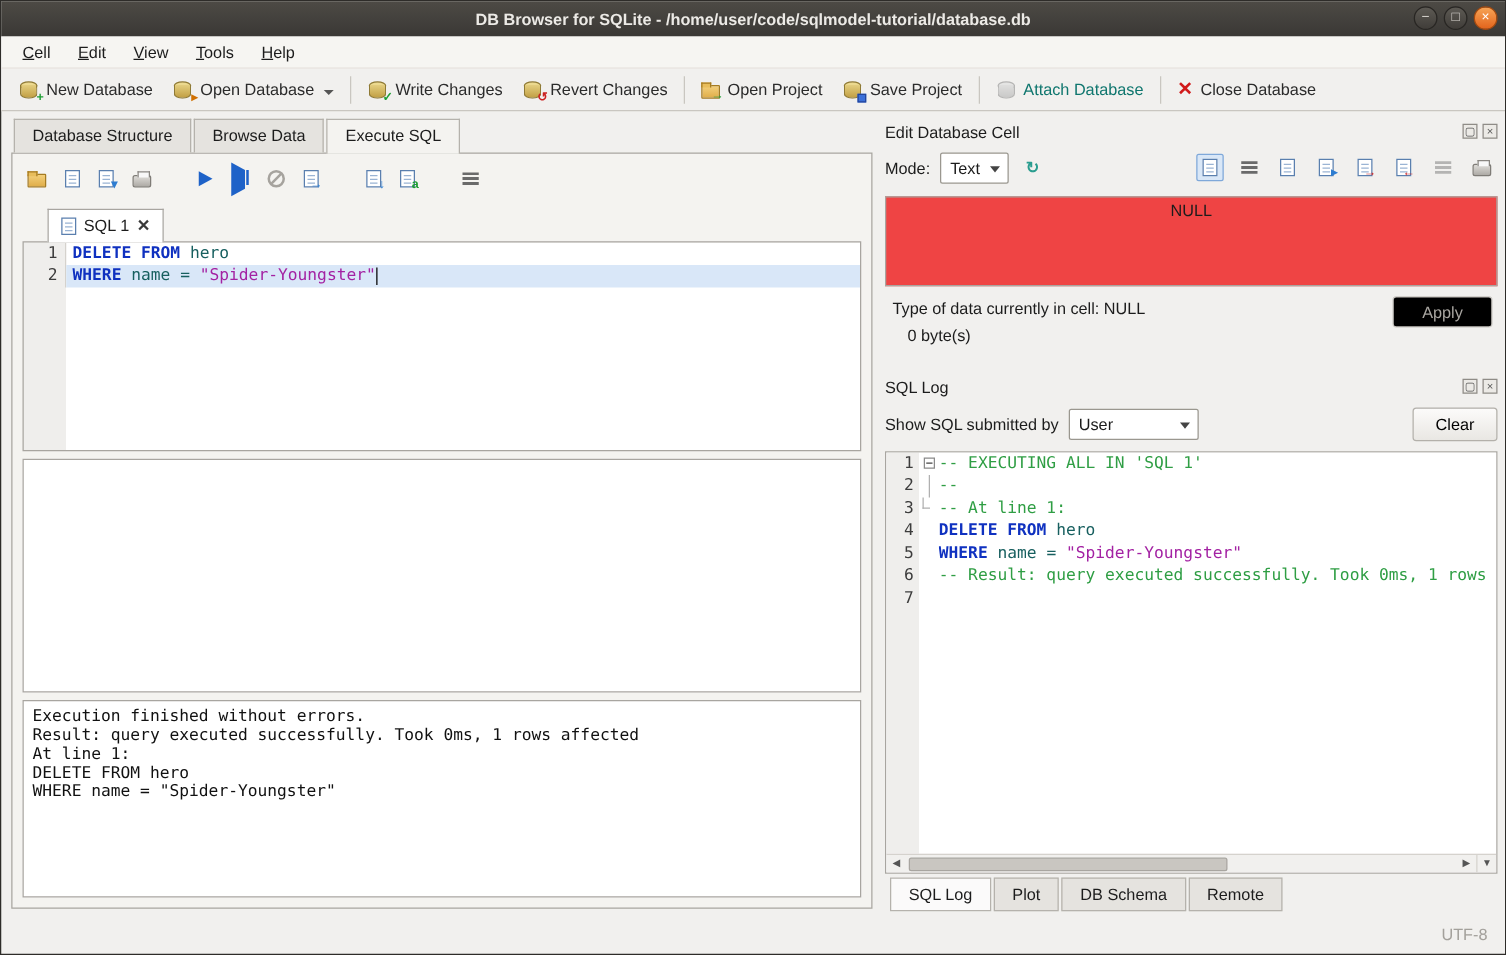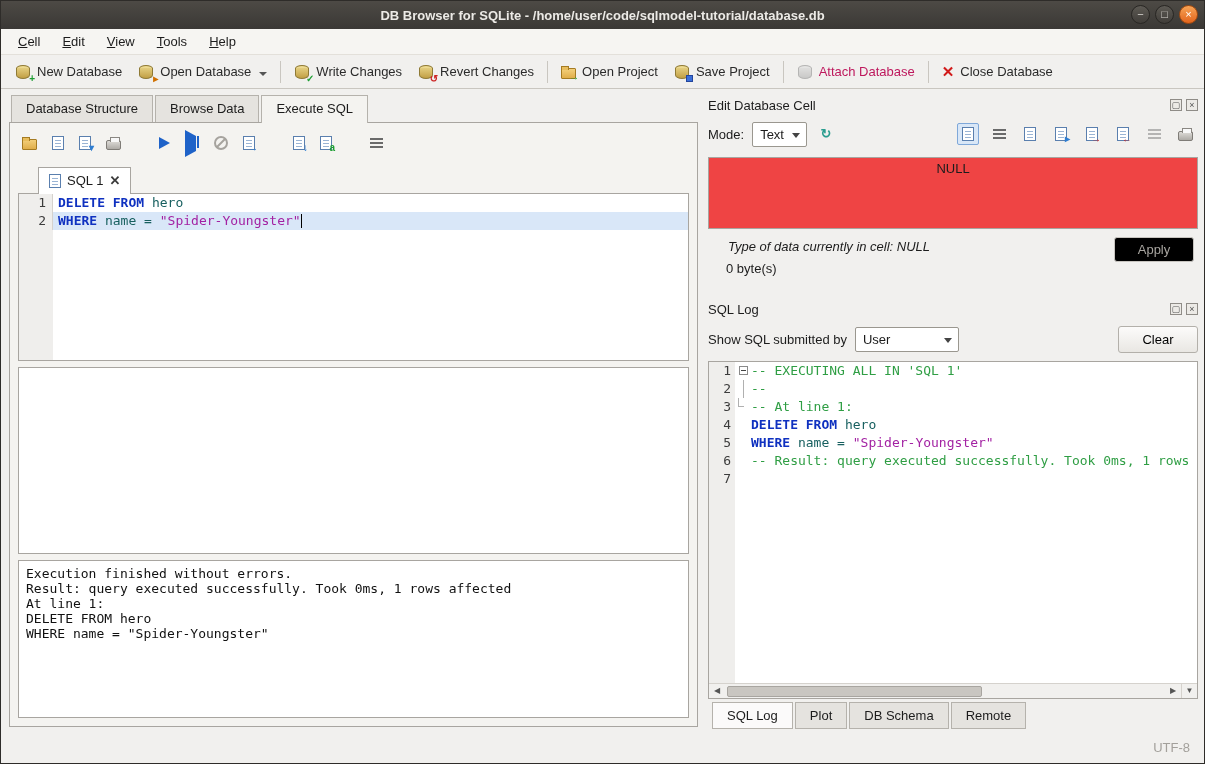--- a/index.html
+++ b/index.html
@@ -20,21 +20,21 @@
   
   .menubar { height:26px; background:#f6f5f2; border-bottom:1px solid #e3e0da; display:flex;
              align-items:center; padding-left:8px; gap:4px; flex:none; }
   .menu-item { display:inline-block; padding:3px 9px; }
   .menu-item::first-letter { text-decoration:underline; }
 
   
   .toolbar { height:34px; background:#f1f0ee; border-bottom:1px solid #c9c6c0; display:flex;
              align-items:center; padding:0 6px; flex:none; }
   .tb-btn { display:flex; align-items:center; gap:6px; padding:4px 8px; color:#2b2b2b; white-space:nowrap; }
-  .tb-btn.disabled { color:#be185d; }
+  .tb-btn.disabled { color:#0f766e; }
   .tb-btn.disabled .ic { filter:grayscale(1) opacity(.5); }
   .tb-sep { width:1px; height:22px; background:#c9c6c0; margin:0 5px; flex:none; }
   .dd-arrow { width:0; height:0; border-left:4px solid transparent; border-right:4px solid transparent;
               border-top:4px solid #555; margin-left:2px; align-self:flex-end; margin-bottom:4px; }
 
   
   .ic { display:inline-block; position:relative; flex:none; }
   .db-icon { width:16px; height:16px; }
   .db-icon::before { content:""; position:absolute; left:1px; top:1px; width:12px; height:5px;
                      background:#ecd98f; border:1px solid #8f7a35; border-radius:50%; }
@@ -118,31 +118,31 @@
             align-items:center; justify-content:center; font-size:9px; color:#555; background:#eceae6; line-height:1; }
   .mode-row { height:30px; display:flex; align-items:center; gap:8px; margin-top:4px; flex:none; }
   .combo { display:inline-flex; align-items:center; background:#fff; border:1px solid #9a978f; height:25px;
            padding:0 22px 0 7px; position:relative; border-radius:2px; }
   .combo::after { content:""; position:absolute; right:6px; top:10px; width:0; height:0;
                   border-left:4px solid transparent; border-right:4px solid transparent; border-top:5px solid #444; }
   .mode-icons { margin-left:auto; display:flex; align-items:center; gap:9px; padding-right:2px; }
 
   .cell-edit { height:72px; border:1px solid #a8a5a0; background:#ef4444; margin-top:8px; padding:3px 6px; flex:none;text-align:center; }
   .cell-info { position:relative; height:50px; margin-top:8px; flex:none; }
-  .cell-info .line1 { position:absolute; left:20px; top:2px;font-style:italic; }
+  .cell-info .line1 { position:absolute; left:6px; top:2px; }
   .cell-info .line2 { position:absolute; left:18px; top:24px; }
   .btn { background:linear-gradient(#fcfbfa,#e9e7e3); border:1px solid #b3b0aa; border-radius:3px;
          padding:4px 18px; font-size:13px; }
   .btn.disabled { color:#a8a5a0; background:#000000; border-color:#c7c4bf; }
   .btn.apply { position:absolute; right:4px; top:0; width:80px; text-align:center; }
 
   .sqllog-header { margin-top:12px; }
   .log-controls { height:32px; display:flex; align-items:center; gap:8px; margin-top:4px; flex:none; }
   .log-controls .spacer { flex:1; }
-  .btn.clear { width:80px; text-align:center; padding:5px 0; }
+  .btn.clear { width:68px; text-align:center; padding:5px 0; }
 
   .log-box { flex:1; border:1px solid #a8a5a0; background:#fff; margin-top:6px; display:flex;
              flex-direction:column; min-height:0; overflow:hidden; }
   .log-rows { flex:1; background:linear-gradient(90deg,#efeeec 0 26px,#fff 26px);
               font-family:"DejaVu Sans Mono",monospace; font-size:13px; overflow:hidden; }
   .log-row { display:flex; height:18px; line-height:18px; }
   .log-num { width:26px; flex:none; text-align:right; padding-right:4px; color:#3c3c3c; }
   .log-fold { width:16px; flex:none; display:flex; justify-content:center; }
   .log-code { flex:1; white-space:pre; overflow:hidden; }
   .fold-box { width:9px; height:9px; border:1px solid #8a8a8a; background:#fff; position:relative; margin-top:4px; }

